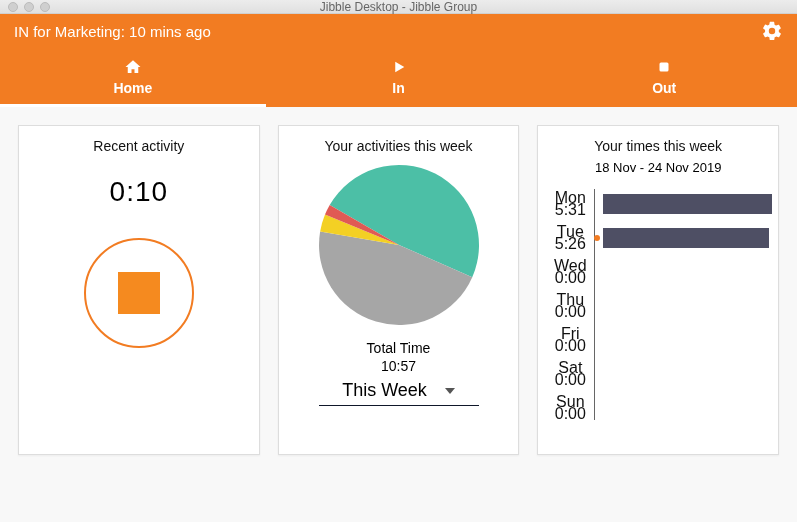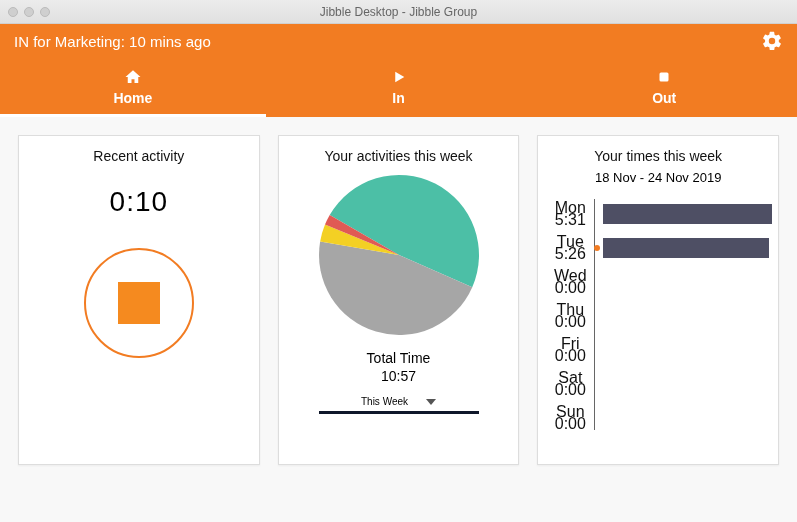--- a/index.html
+++ b/index.html
@@ -4,21 +4,21 @@
 <style>
   * { box-sizing: border-box; margin: 0; padding: 0; }
   body {
     font-family: -apple-system, BlinkMacSystemFont, "Segoe UI", Helvetica, Arial, sans-serif;
     background: #f8f8f8;
     width: 797px;
     height: 522px;
     overflow: hidden;
   }
   .titlebar {
-    height: 24px;
+    height: 14px;
     background: linear-gradient(#ececec,#e0e0e0);
     border-bottom: 1px solid #d0d0d0;
     display: flex;
     align-items: center;
     position: relative;
   }
   .traffic { display:flex; gap:6px; margin-left:8px; }
   .dot { width:10px; height:10px; border-radius:50%; background:#cfcfcf; border:1px solid #bbb; }
   .title-text { position:absolute; left:0; right:0; text-align:center; font-size:12px; color:#666; }
   .statusbar {
@@ -82,26 +82,26 @@
     border-radius:50%;
     display:flex; align-items:center; justify-content:center;
     cursor:pointer;
   }
   .stopsq { width:42px; height:42px; background:#f58a1f; }
   .pie-wrap { display:flex; justify-content:center; margin:6px 0 10px 0; }
   .totals { text-align:center; font-size:14px; }
   .totals .lbl { }
   .totals .val { margin-top:2px; }
   .selector {
-    margin:8px auto 0 auto;
+    margin:2px auto 0 auto;
     width:160px;
     display:flex; align-items:center; justify-content:center;
-    border-bottom:3px solid #0f172a;
+    border-bottom:1px solid #0f172a;
     padding:4px 0;
-    font-size:10px;
+    font-size:18px;
     cursor:pointer;
   }
   .selector .chev { margin-left:18px; }
   .chev svg { width:10px; height:10px; fill:#555; display:block; }
   .times {
     padding:6px 6px 0 8px;
     position:relative;
   }
   .axis {
     position:absolute;

